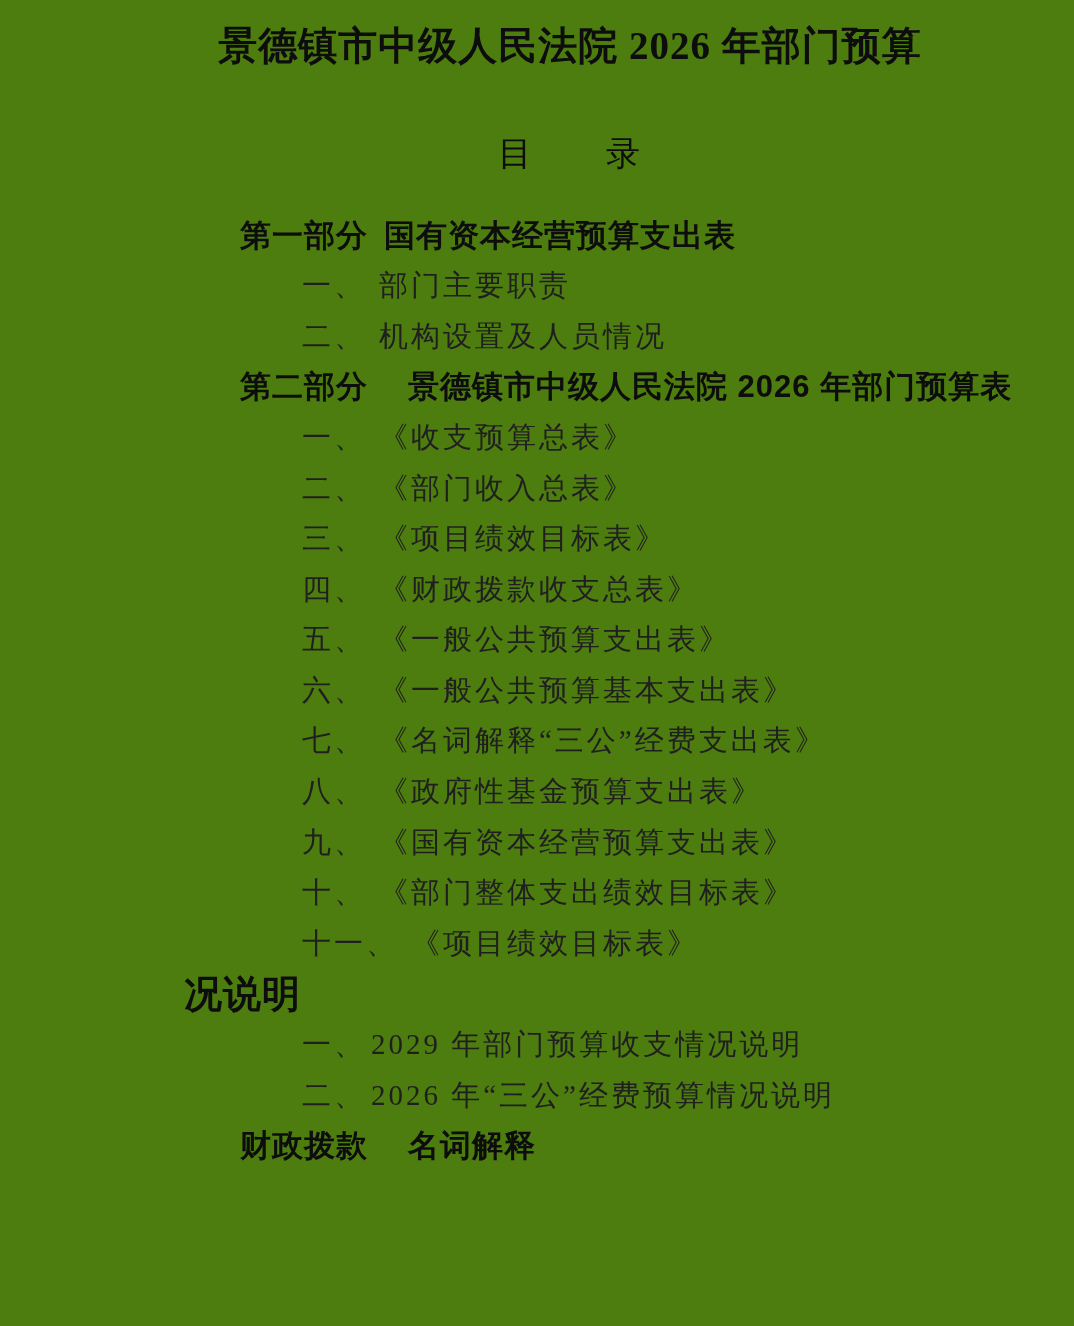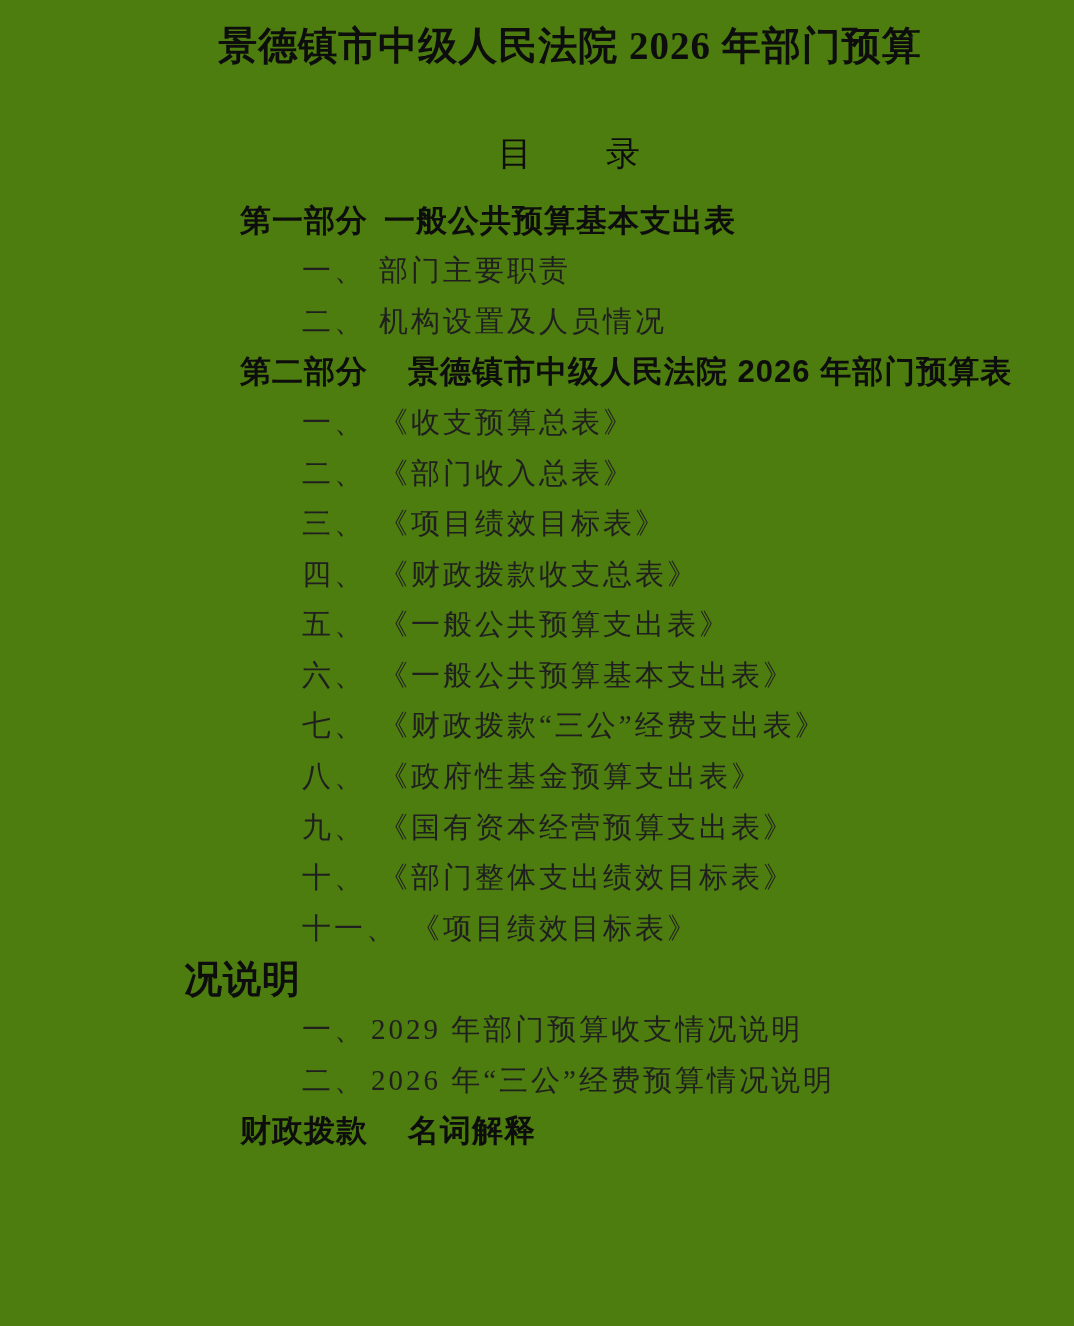--- a/index.html
+++ b/index.html
@@ -30,21 +30,21 @@
   .toc-title {
     margin-top: 62px;
     text-align: center;
     font-size: 34px;
     line-height: 1.25;
     font-weight: 400;
     letter-spacing: 2px;
     color: #0d0d0d;
   }
 
-  .toc { margin-top: 20px; }
+  .toc { margin-top: 35px; }
   .row {
     height: 50.6px;
     display: flex;
     align-items: center;
     white-space: nowrap;
   }
   .row.part {
     padding-left: 56px;
     font-family: "Liberation Sans", sans-serif;
     font-weight: 700;
@@ -81,21 +81,21 @@
   <div class="content">
 
     <h1 class="doc-title">景德镇市中级人民法院 2026 年部门预算</h1>
 
     <div class="toc-title">目　　录</div>
 
     <nav class="toc">
 
       <div class="row part">
         <span>第一部分</span>
-        <span class="g-narrow">一般公共预算基本支出表</span>
+        <span class="g-narrow">国有资本经营预算支出表</span>
       </div>
       <div class="row item">
         <span class="num">一、</span>
         <span class="txt">部门主要职责</span>
       </div>
       <div class="row item">
         <span class="num">二、</span>
         <span class="txt">机构设置及人员情况</span>
       </div>
 
@@ -122,21 +122,21 @@
       <div class="row item">
         <span class="num">五、</span>
         <span class="txt">《一般公共预算支出表》</span>
       </div>
       <div class="row item">
         <span class="num">六、</span>
         <span class="txt">《一般公共预算基本支出表》</span>
       </div>
       <div class="row item">
         <span class="num">七、</span>
-        <span class="txt">《财政拨款“三公”经费支出表》</span>
+        <span class="txt">《名词解释“三公”经费支出表》</span>
       </div>
       <div class="row item">
         <span class="num">八、</span>
         <span class="txt">《政府性基金预算支出表》</span>
       </div>
       <div class="row item">
         <span class="num">九、</span>
         <span class="txt">《国有资本经营预算支出表》</span>
       </div>
       <div class="row item">

